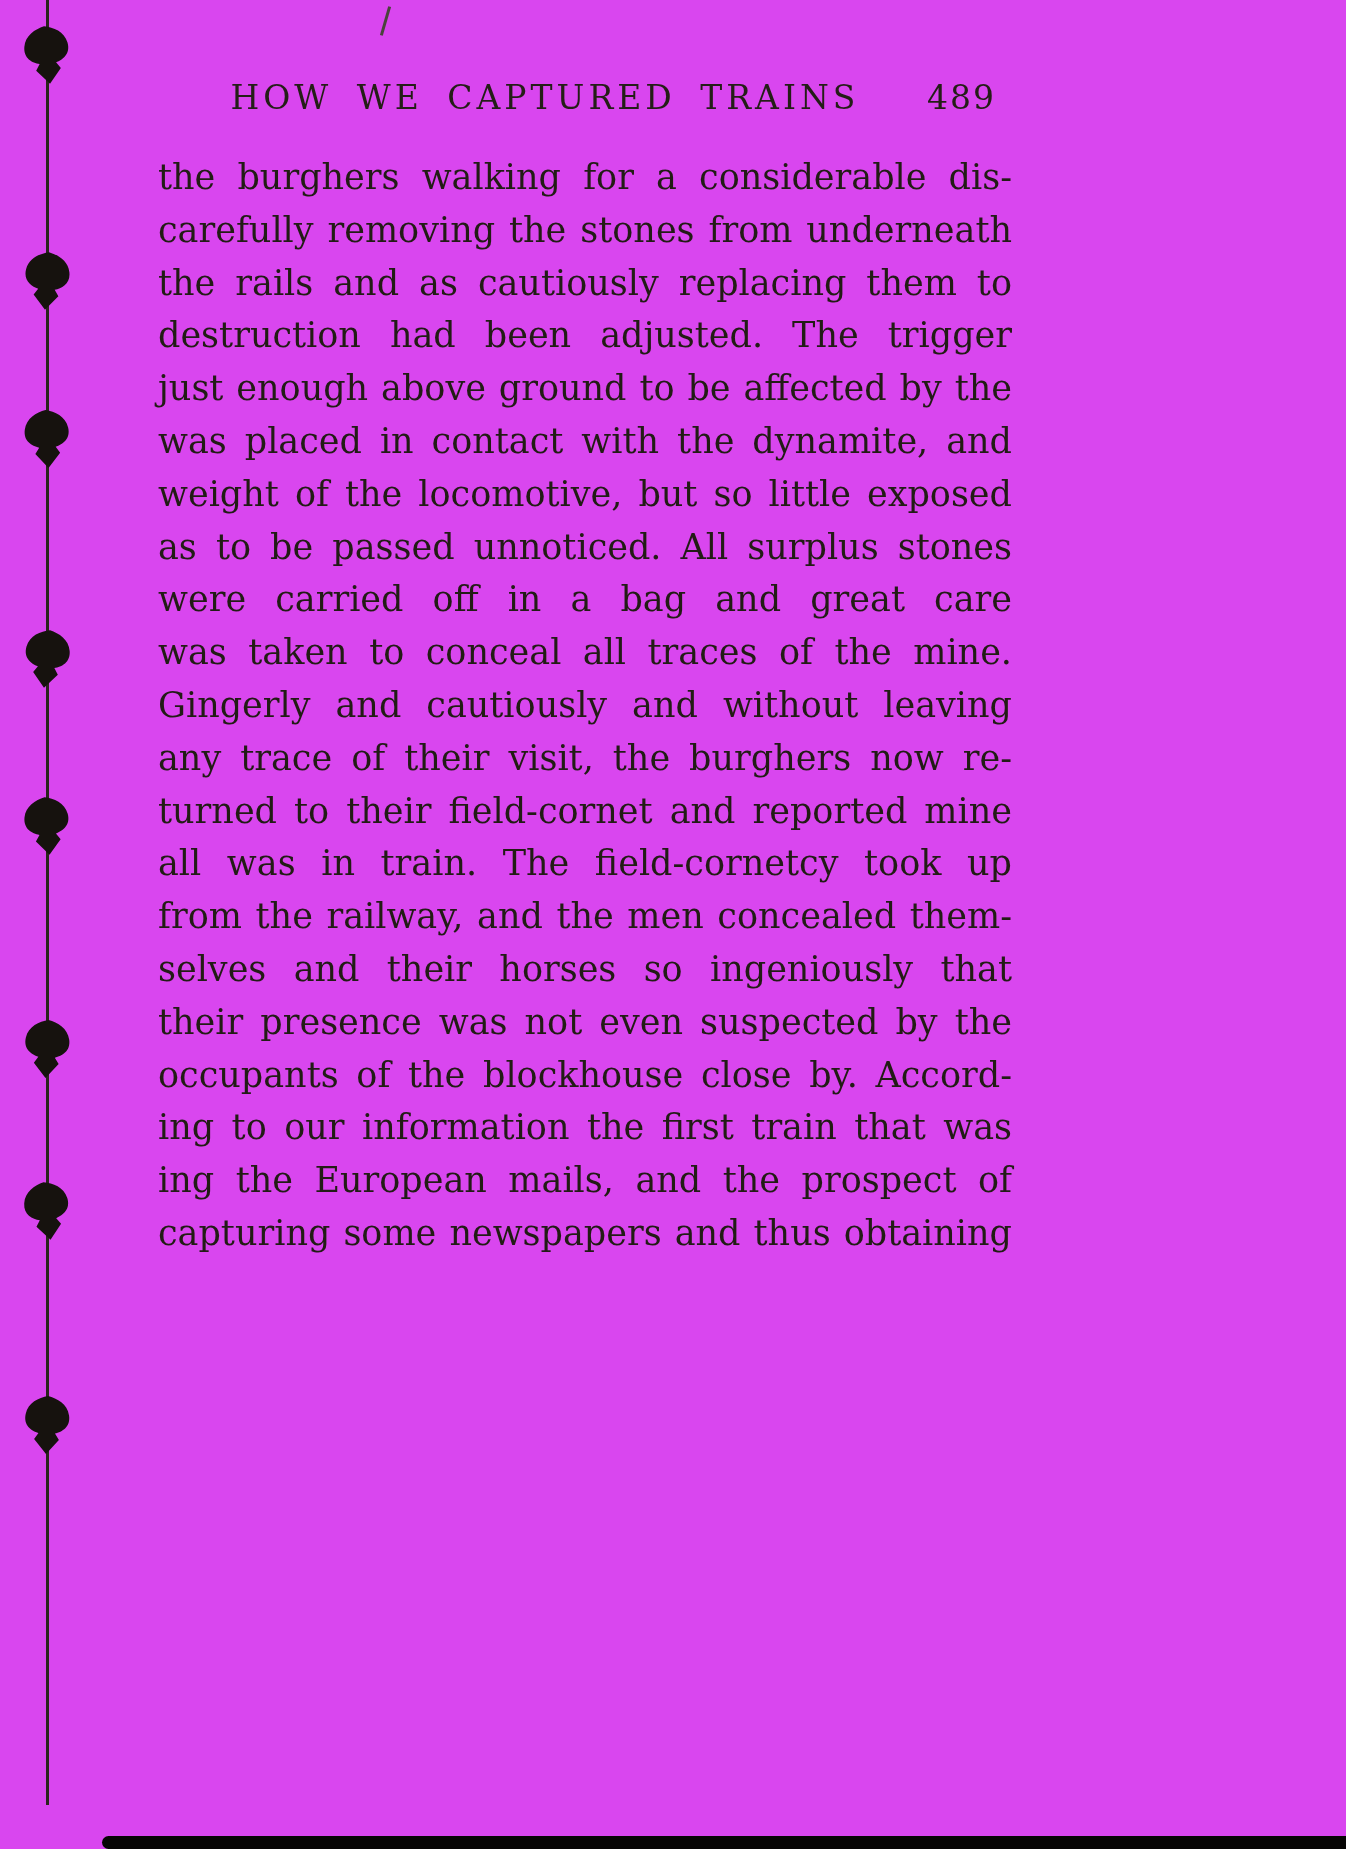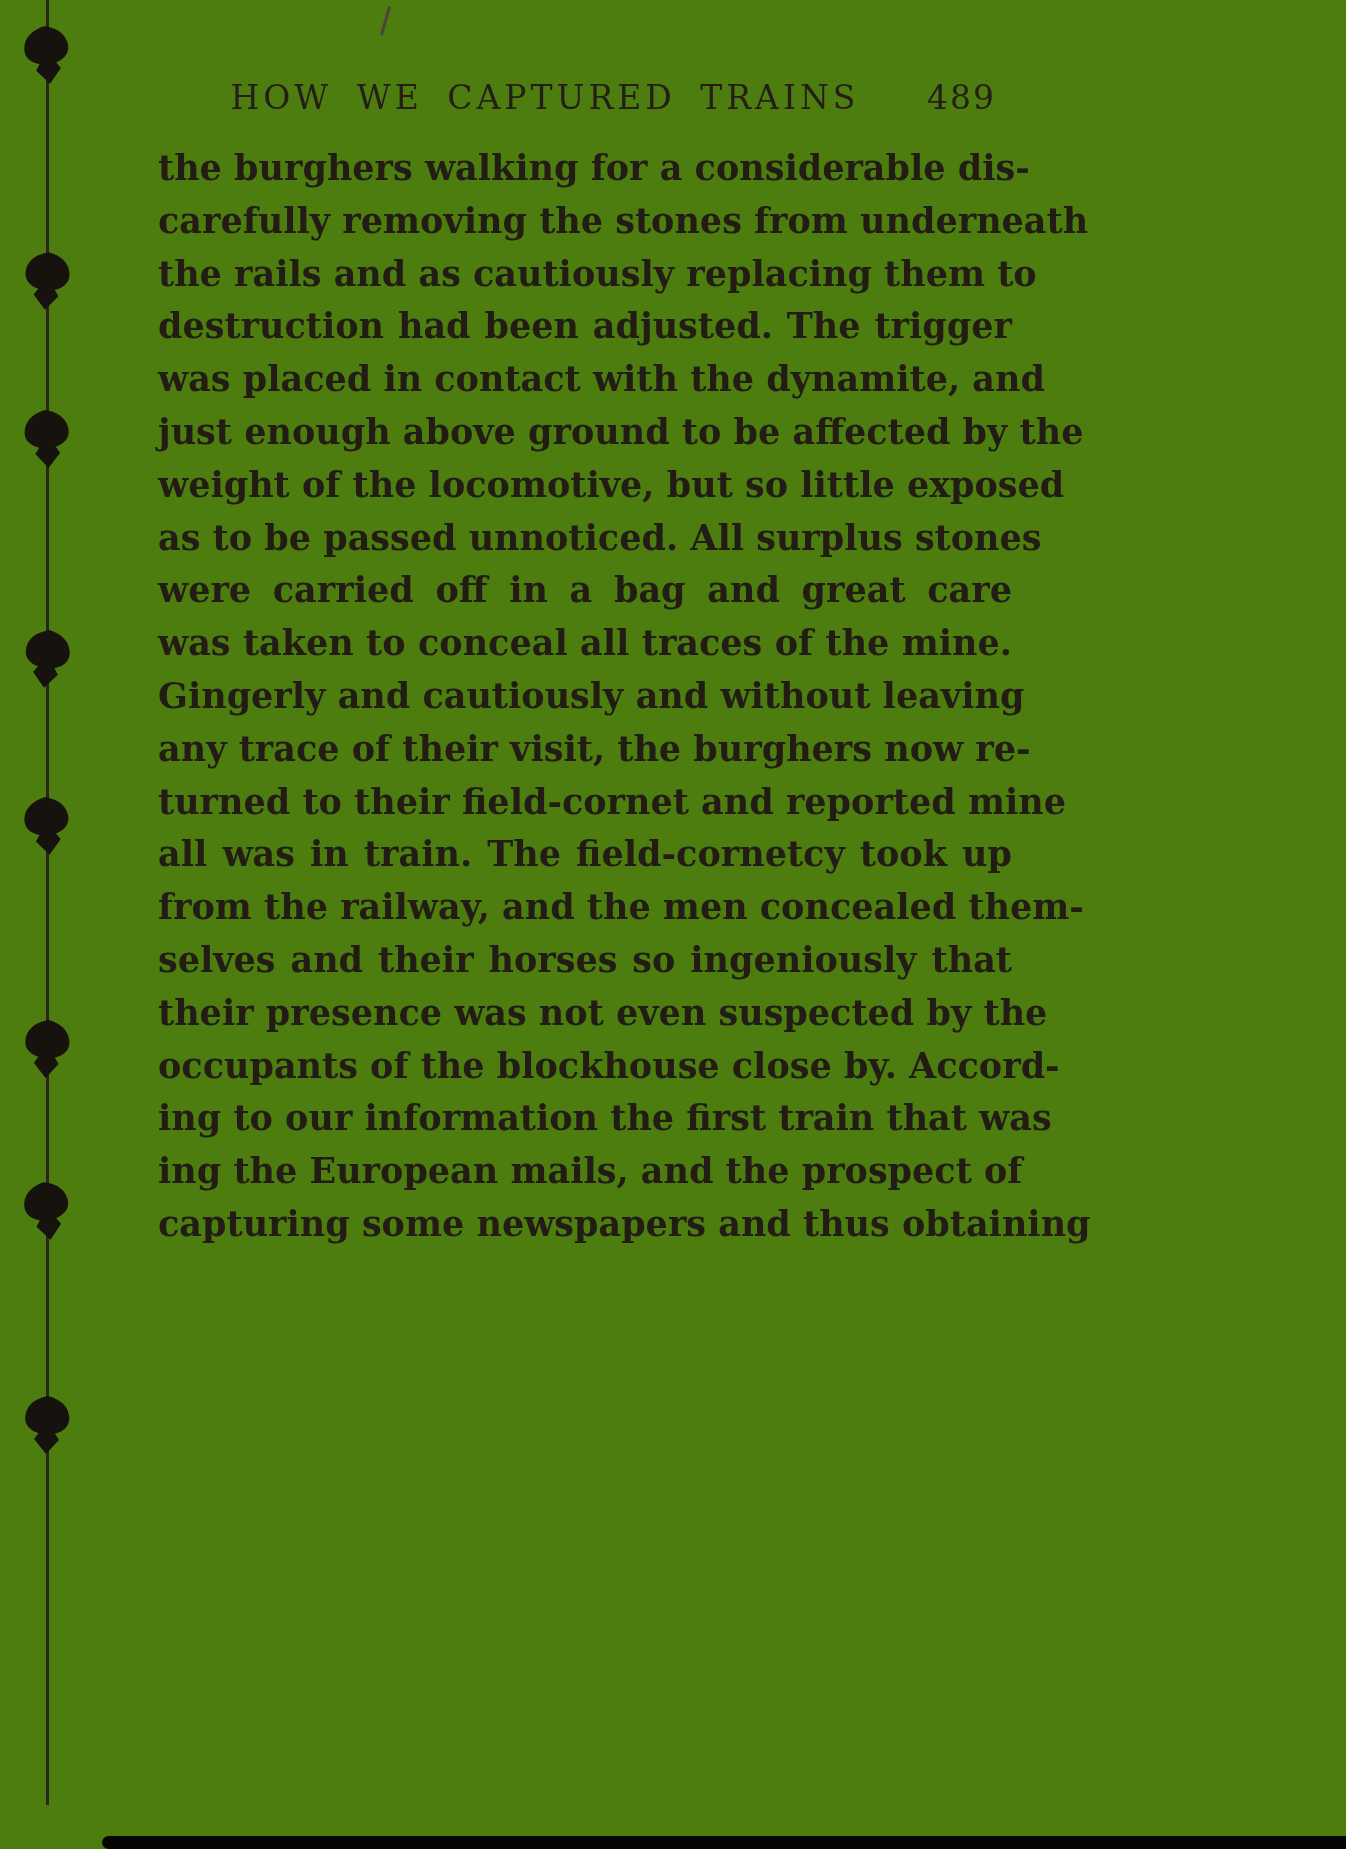--- a/index.html
+++ b/index.html
@@ -4,21 +4,21 @@
 <style>
   html, body {
     margin: 0;
     padding: 0;
     background: #d8d5d0;
   }
   #page {
     position: relative;
     width: 1346px;
     height: 1849px;
-    background: #4d7c0f;
+    background: #d946ef;
     overflow: hidden;
     font-family: "DejaVu Serif", "Liberation Serif", serif;
     color: #221c15;
   }
 
   
   .thread {
     position: absolute;
     left: 46px;
     top: 0;
@@ -71,23 +71,22 @@
     top: 0;
     font-size: 33px;
     letter-spacing: 2px;
     color: #241e17;
   }
 
   
   .body-text {
     position: absolute;
     left: 158px;
-    top: 142px;
+    top: 151px;
     width: 854px;
-    font-weight: bold;
   }
   .line {
     font-size: 35px;
     line-height: 52.8px;
     height: 52.8px;
     text-align: justify;
     text-align-last: justify;
     white-space: nowrap;
     color: #221c15;
   }
@@ -153,22 +152,22 @@
   <div class="header">
     <div class="running-head">HOW WE CAPTURED TRAINS</div>
     <div class="page-number">489</div>
   </div>
 
   <div class="body-text">
       <div class="line">the burghers walking for a considerable dis-</div>
       <div class="line">carefully removing the stones from underneath</div>
       <div class="line">the rails and as cautiously replacing them to</div>
       <div class="line">destruction had been adjusted. The trigger</div>
+      <div class="line">just enough above ground to be affected by the</div>
       <div class="line">was placed in contact with the dynamite, and</div>
-      <div class="line">just enough above ground to be affected by the</div>
       <div class="line">weight of the locomotive, but so little exposed</div>
       <div class="line">as to be passed unnoticed. All surplus stones</div>
       <div class="line">were carried off in a bag and great care</div>
       <div class="line">was taken to conceal all traces of the mine.</div>
       <div class="line">Gingerly and cautiously and without leaving</div>
       <div class="line">any trace of their visit, the burghers now re-</div>
       <div class="line">turned to their field-cornet and reported mine</div>
       <div class="line">all was in train. The field-cornetcy took up</div>
       <div class="line">from the railway, and the men concealed them-</div>
       <div class="line">selves and their horses so ingeniously that</div>

